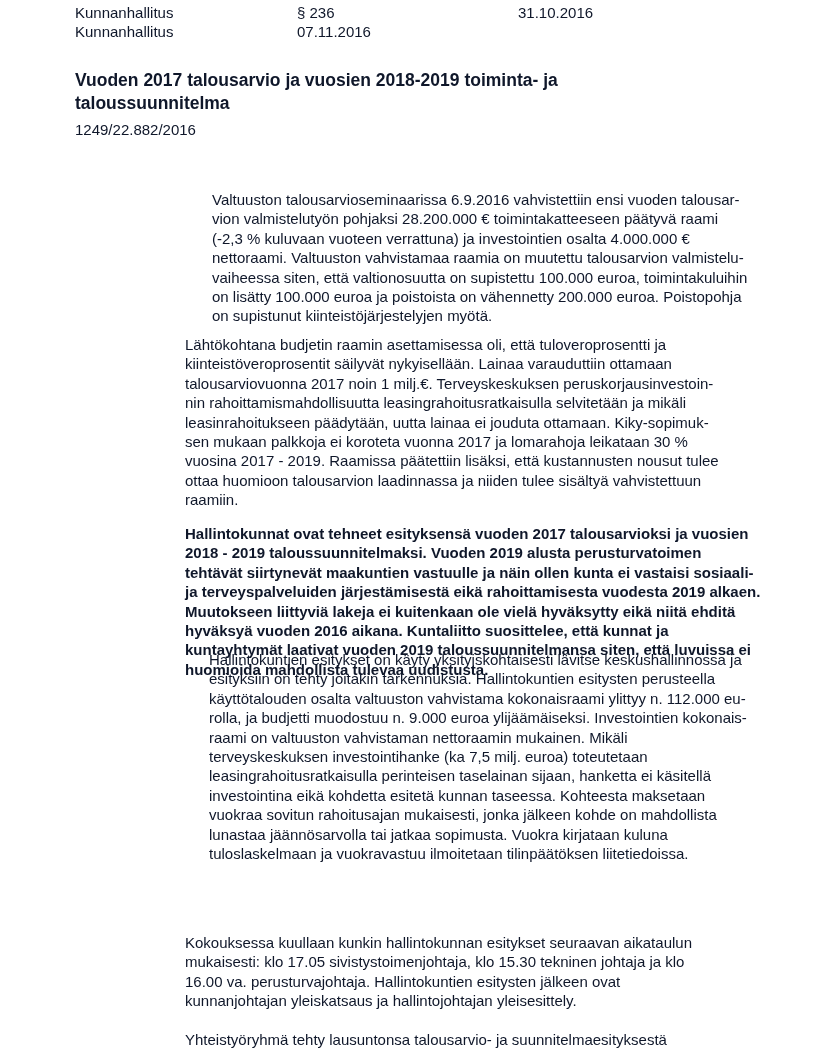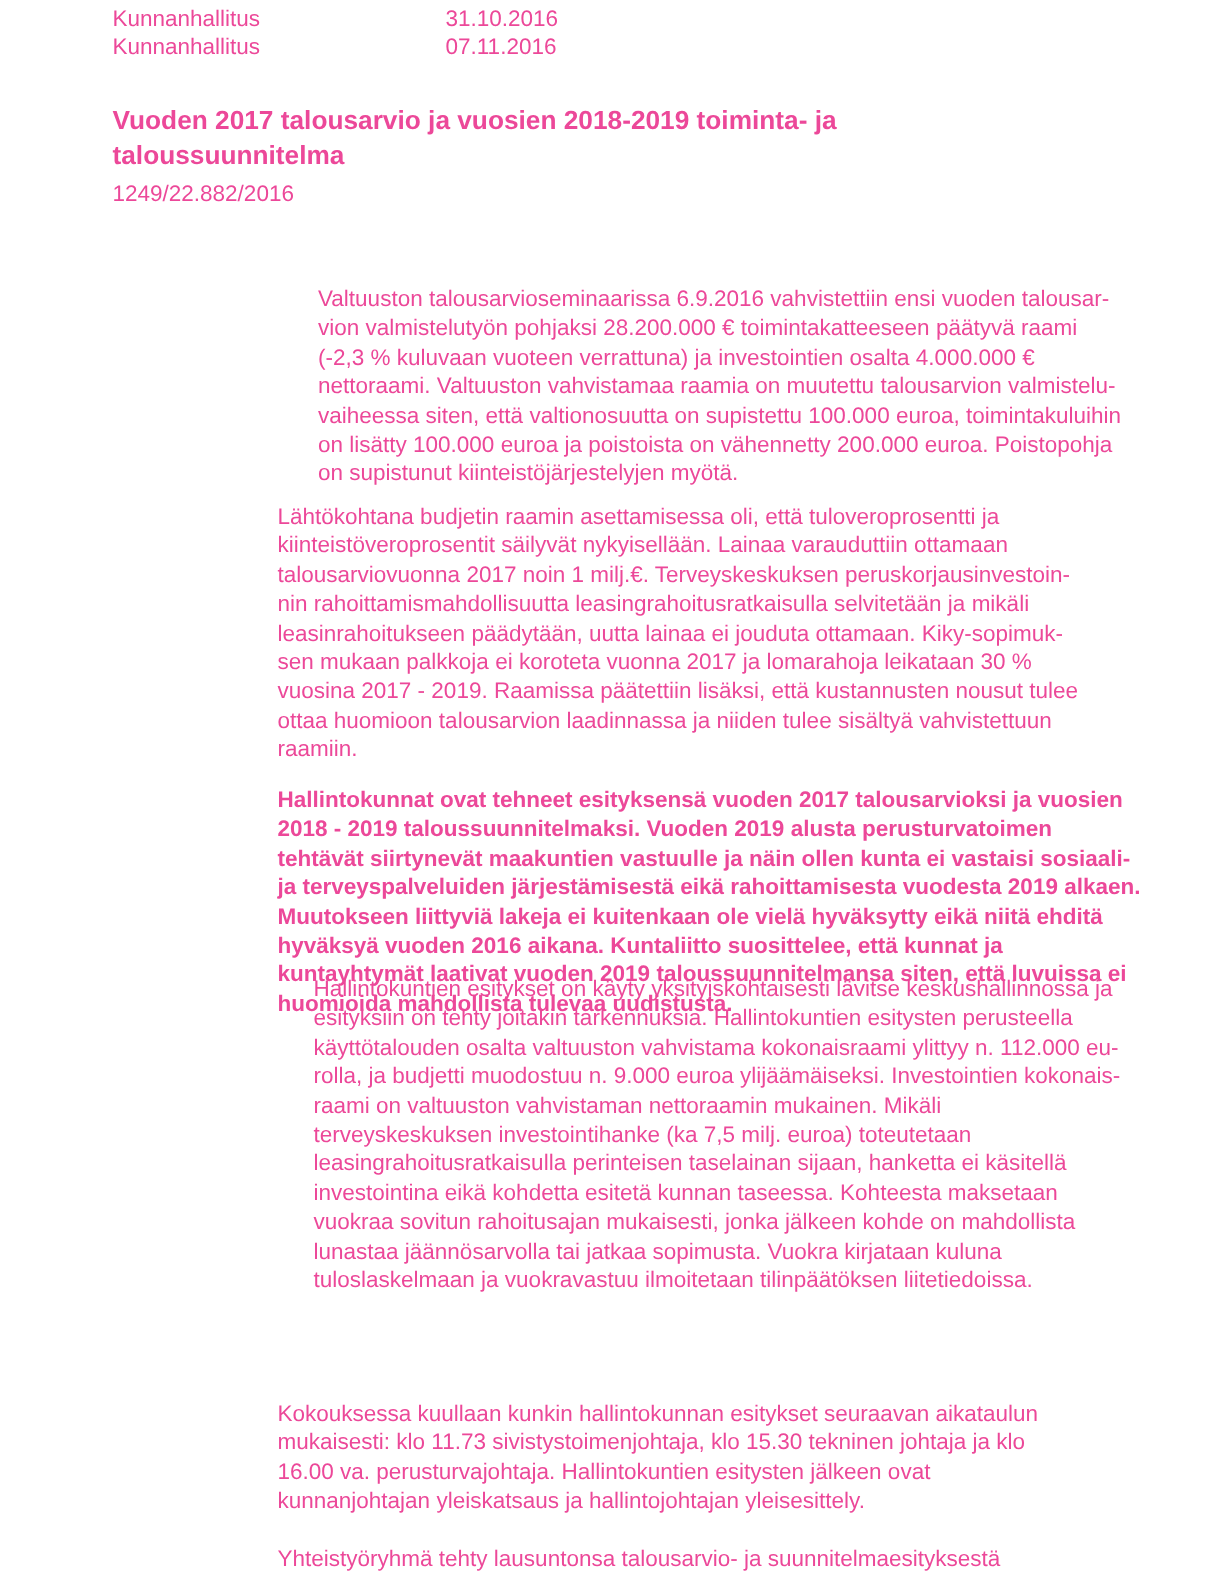--- a/index.html
+++ b/index.html
@@ -7,21 +7,21 @@
     padding: 0;
     background: #ffffff;
   }
   .page {
     position: relative;
     width: 816px;
     height: 1056px;
     background: #ffffff;
     overflow: hidden;
     font-family: "Liberation Sans", sans-serif;
-    color: #ec4899;
+    color: #0f172a;
   }
   .header-rows {
     position: absolute;
     top: 3px;
     left: 75px;
     font-size: 15px;
     line-height: 19px;
   }
   .header-row { display: flex; }
   .hdr-org     { width: 222px; }
@@ -67,20 +67,21 @@
   .p5 { top: 1030px; }
 </style>
 </head>
 <body>
 
 <div class="page">
 
   <div class="header-rows">
     <div class="header-row">
       <span class="hdr-org">Kunnanhallitus</span>
+      <span class="hdr-section">§ 236</span>
       <span class="hdr-date">31.10.2016</span>
     </div>
     <div class="header-row">
       <span class="hdr-org">Kunnanhallitus</span>
       <span class="hdr-date">07.11.2016</span>
     </div>
   </div>
 
   <h1 class="doc-title">Vuoden 2017 talousarvio ja vuosien 2018-2019 toiminta- ja
 taloussuunnitelma</h1>
@@ -117,18 +118,18 @@
 käyttötalouden osalta valtuuston vahvistama kokonaisraami ylittyy n. 112.000 eu-
 rolla, ja budjetti muodostuu n. 9.000 euroa ylijäämäiseksi. Investointien kokonais-
 raami on valtuuston vahvistaman nettoraamin mukainen. Mikäli
 terveyskeskuksen investointihanke (ka 7,5 milj. euroa) toteutetaan
 leasingrahoitusratkaisulla perinteisen taselainan sijaan, hanketta ei käsitellä
 investointina eikä kohdetta esitetä kunnan taseessa. Kohteesta maksetaan
 vuokraa sovitun rahoitusajan mukaisesti, jonka jälkeen kohde on mahdollista
 lunastaa jäännösarvolla tai jatkaa sopimusta. Vuokra kirjataan kuluna
 tuloslaskelmaan ja vuokravastuu ilmoitetaan tilinpäätöksen liitetiedoissa.</div>
   <div class="para p4">Kokouksessa kuullaan kunkin hallintokunnan esitykset seuraavan aikataulun
-mukaisesti: klo 11.73 sivistystoimenjohtaja, klo 15.30 tekninen johtaja ja klo
+mukaisesti: klo 17.05 sivistystoimenjohtaja, klo 15.30 tekninen johtaja ja klo
 16.00 va. perusturvajohtaja. Hallintokuntien esitysten jälkeen ovat
 kunnanjohtajan yleiskatsaus ja hallintojohtajan yleisesittely.</div>
   <div class="para p5">Yhteistyöryhmä tehty lausuntonsa talousarvio- ja suunnitelmaesityksestä</div>
 
 </div>
 
 </body></html>

